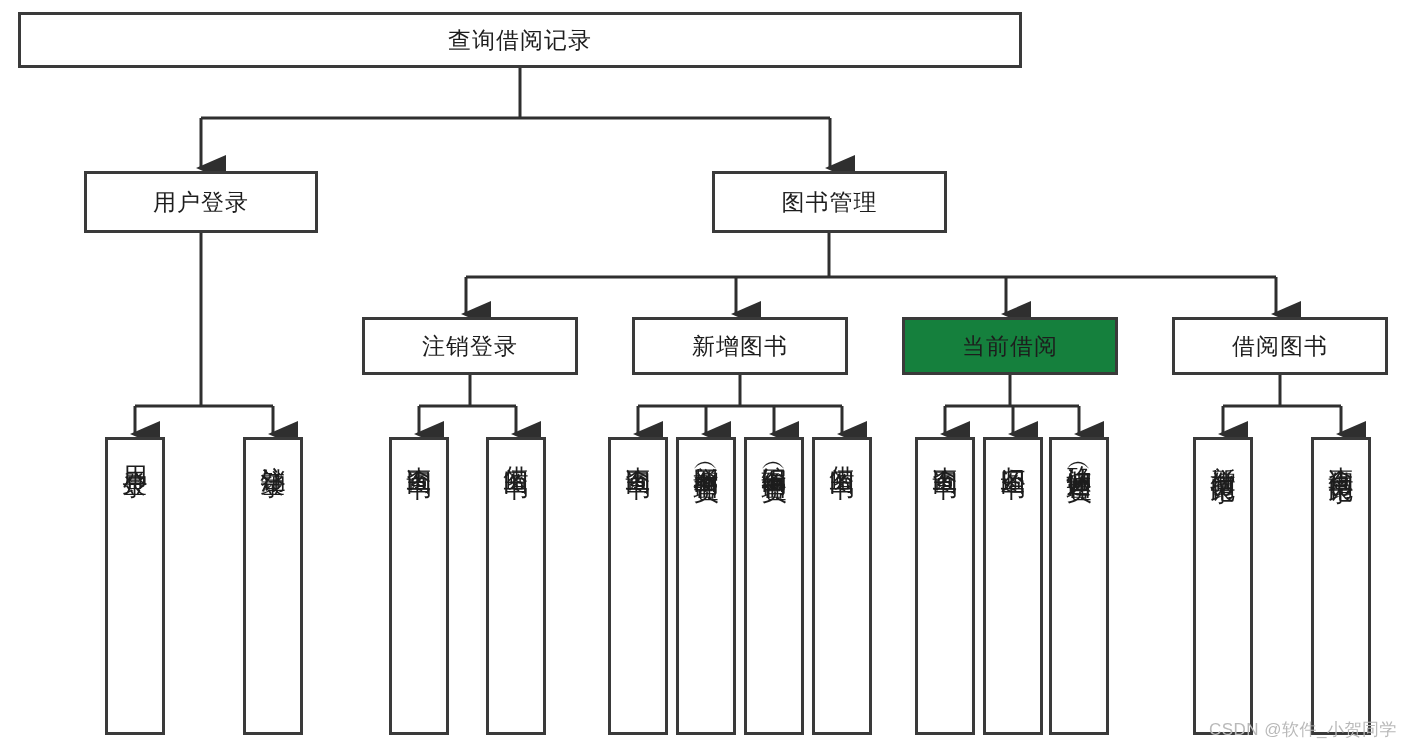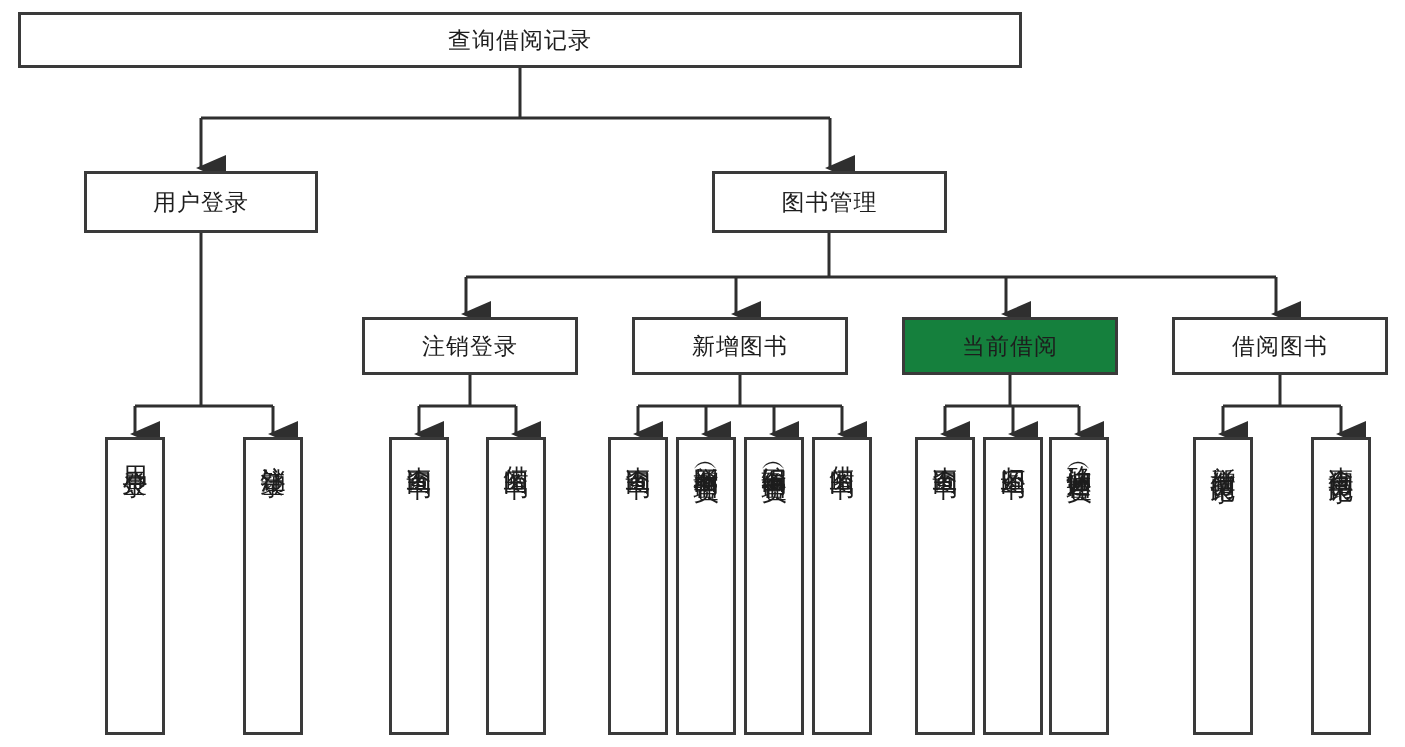--- a/index.html
+++ b/index.html
@@ -123,13 +123,14 @@
         <span class="lbl">确认归还（管理员）</span>
       </div>
       <div class="node v" style="left: 1193px; top: 437px; width: 60px; height: 298px; border-color: rgb(58, 58, 58); background: rgb(255, 255, 255);">
         <span class="lbl">新增借阅记录</span>
       </div>
       <div class="node v" style="left: 1311px; top: 437px; width: 60px; height: 298px; border-color: rgb(58, 58, 58); background: rgb(255, 255, 255);">
         <span class="lbl">查询借阅记录</span>
       </div>
     </div>
 
+  <div id="watermark">CSDN @软件_小贺同学</div>
 </div>
 
 </body></html>

